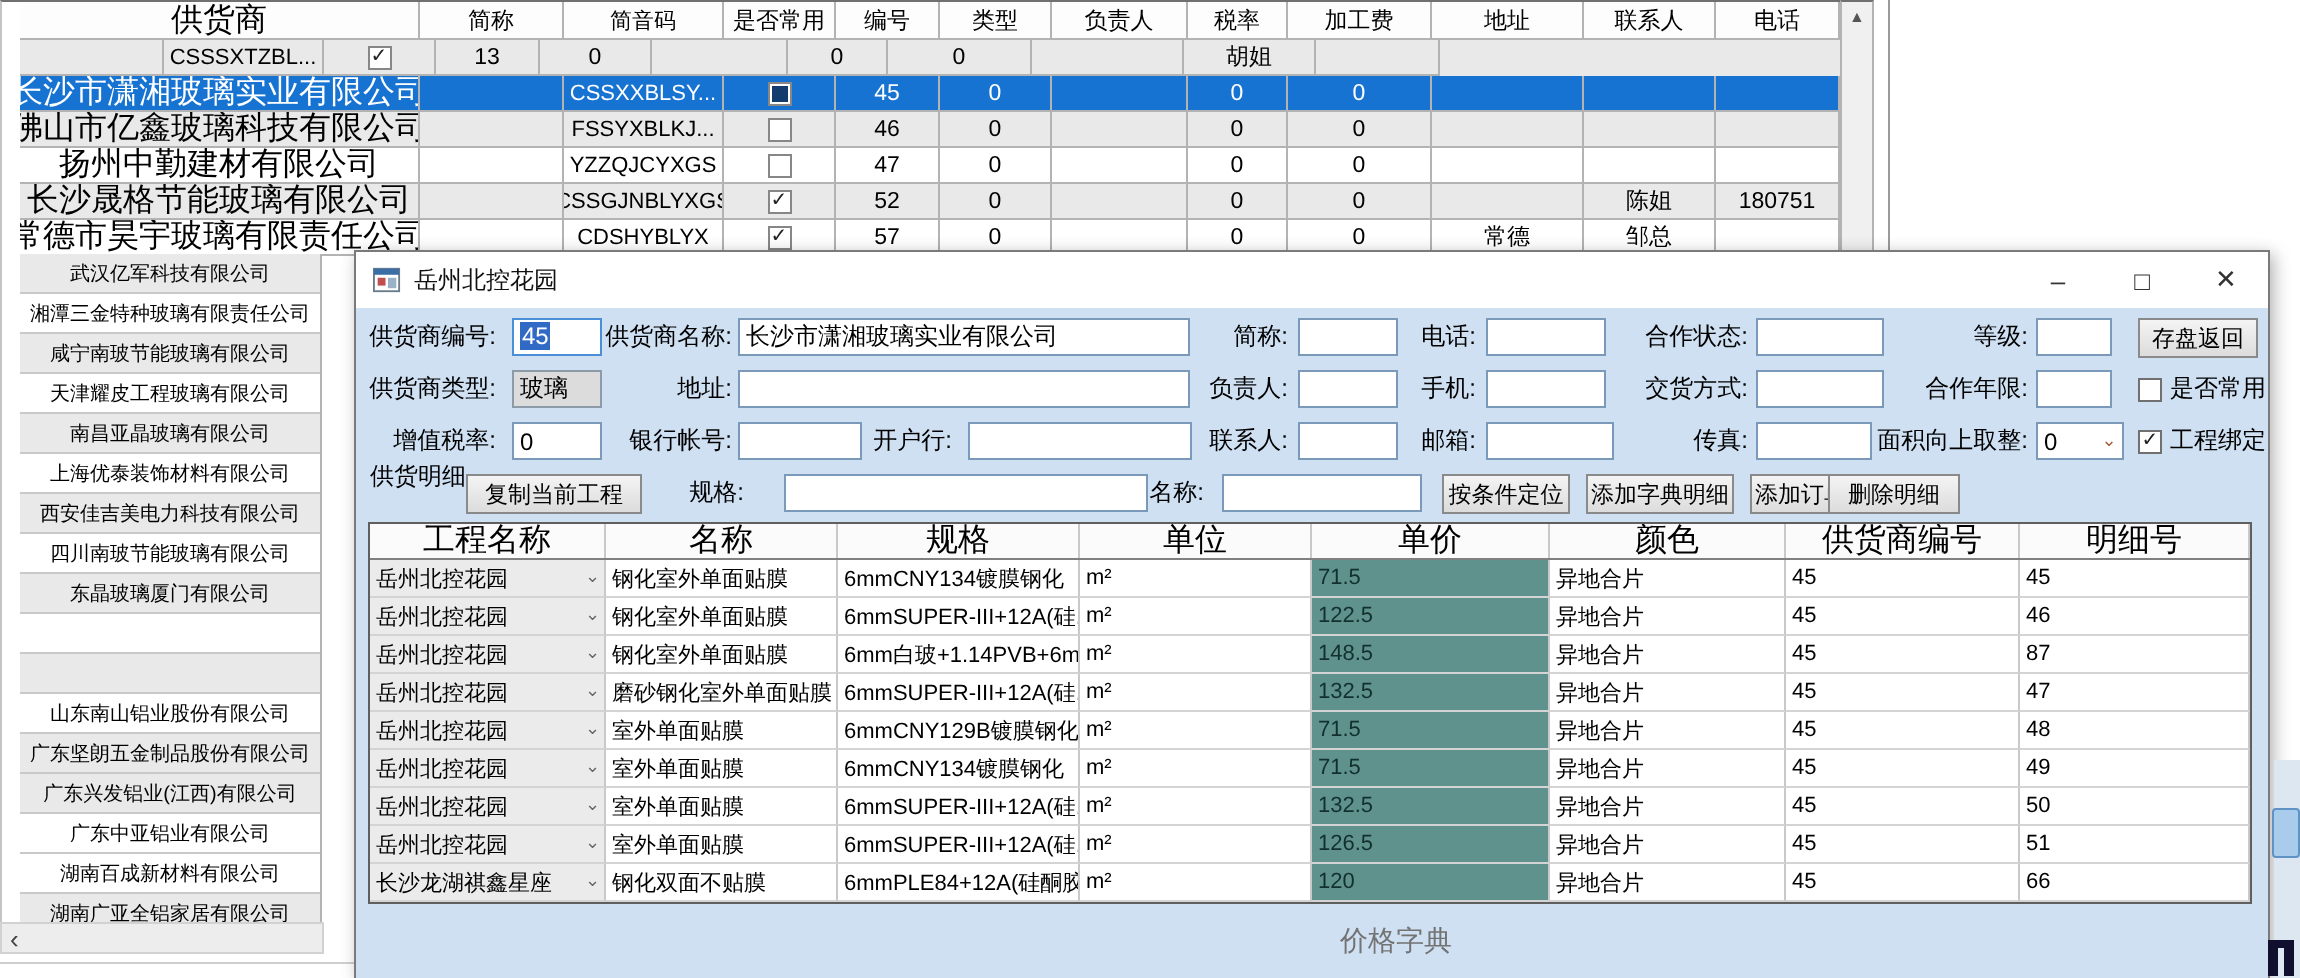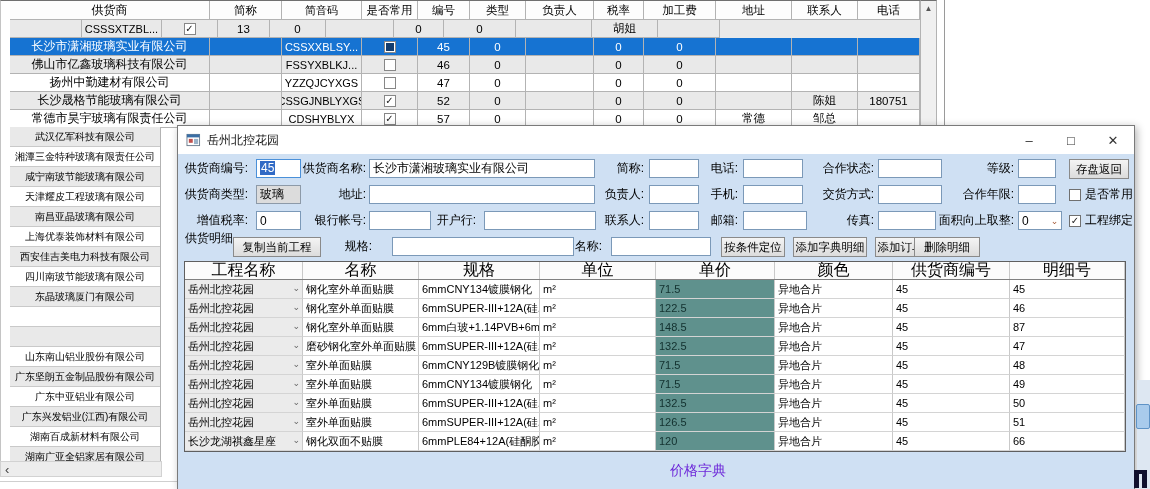--- a/index.html
+++ b/index.html
@@ -11,21 +11,21 @@
   #left-strip{position:absolute;left:0;top:0;width:10px;height:461px;background:#fff;
               border-left:1px solid #c4c4c4;border-right:1px solid #b3b3b3;border-top:1px solid #707070;}
   #supplier-table{position:absolute;left:10px;top:0;width:910px;border-top:1px solid #707070;}
   .t-row{display:flex;height:18px;background:#fff;}
   .t-row.alt{background:#e9e9e9;}
   .t-row.selected{background:#1673d2;color:#fff;}
   .t-header{height:19px;background:#fdfdfd;}
   .t-cell{flex:none;display:flex;align-items:center;justify-content:center;box-sizing:border-box;
           border-right:1px solid #b3b3b3;border-bottom:1px solid #b3b3b3;font-size:11.5px;
           overflow:hidden;white-space:nowrap;}
-  .c0{width:200px;font-size:12px;} .c1{width:72px;} .c2{width:80px;font-size:11px;}
+  .c0{width:200px;font-size:16px;} .c1{width:72px;} .c2{width:80px;font-size:11px;}
   .c3{width:56px;} .c4{width:52px;} .c5{width:56px;} .c6{width:68px;} .c7{width:50px;}
   .c8{width:72px;} .c9{width:76px;} .c10{width:66px;} .c11{width:62px;}
   .cb{width:12px;height:12px;box-sizing:border-box;border:1px solid #878787;background:#fff;
       display:flex;align-items:center;justify-content:center;font-size:10px;color:#222;}
   .cb.selfill::after{content:"";width:8px;height:8px;background:#123c6e;display:block;}
   #vscroll{position:absolute;left:920px;top:0;width:17px;height:127px;background:#f0f0f0;
            box-sizing:border-box;border:1px solid #b3b3b3;border-top:1px solid #707070;
            display:flex;justify-content:center;align-items:flex-start;}
   #vscroll .arrow{font-size:8px;color:#555;line-height:15px;}
   #vline{position:absolute;left:944px;top:0;width:1px;height:125px;background:#9a9a9a;}
@@ -83,21 +83,21 @@
   .g-header .g-cell{justify-content:center;border-bottom:none;font-size:16px;}
   .gc0{width:118px;background:#ebebeb;position:relative;padding-right:14px;}
   .g-header .gc0{background:transparent;padding-right:3px;}
   .gc0 .chev{position:absolute;right:2px;top:4px;color:#666;font-size:9px;line-height:1;}
   .gc1{width:116px;} .gc2{width:121px;} .gc3{width:116px;}
   .gc4{width:119px;background:#5f918d;color:#12302e;}
   .g-header .gc4{background:transparent;color:#000;}
   .gc5{width:118px;} .gc6{width:117px;} .gc7{width:115px;}
 
   #footer-text{position:absolute;top:308px;left:470px;width:100px;text-align:center;
-               font-size:14px;color:#6d28d9;}
+               font-size:14px;color:#737373;}
 
   
   #right-strip{position:absolute;left:1137px;top:380px;width:13px;height:109px;background:#dde7f2;}
   #right-thumb{position:absolute;left:1136px;top:404px;width:14px;height:25px;background:#a9cbec;
                border:1px solid #5f93c6;border-radius:2px;box-sizing:border-box;}
   .corner-mark{position:absolute;background:#10102e;}
 </style>
 </head>
 <body>
 
@@ -227,22 +227,22 @@
       <div class="l-item">天津耀皮工程玻璃有限公司</div>
       <div class="l-item alt">南昌亚晶玻璃有限公司</div>
       <div class="l-item">上海优泰装饰材料有限公司</div>
       <div class="l-item alt">西安佳吉美电力科技有限公司</div>
       <div class="l-item">四川南玻节能玻璃有限公司</div>
       <div class="l-item alt">东晶玻璃厦门有限公司</div>
       <div class="l-item"></div>
       <div class="l-item alt"></div>
       <div class="l-item">山东南山铝业股份有限公司</div>
       <div class="l-item alt">广东坚朗五金制品股份有限公司</div>
+      <div class="l-item alt">广东兴发铝业(江西)有限公司</div>
       <div class="l-item">广东中亚铝业有限公司</div>
-      <div class="l-item alt">广东兴发铝业(江西)有限公司</div>
       <div class="l-item">湖南百成新材料有限公司</div>
       <div class="l-item alt">湖南广亚全铝家居有限公司</div>
     </div>
   <div id="hscroll">
     <span class="arrow">‹</span>
   </div>
   <div id="bottom-line"></div>
 
   <div id="dialog">
     <div id="titlebar">

